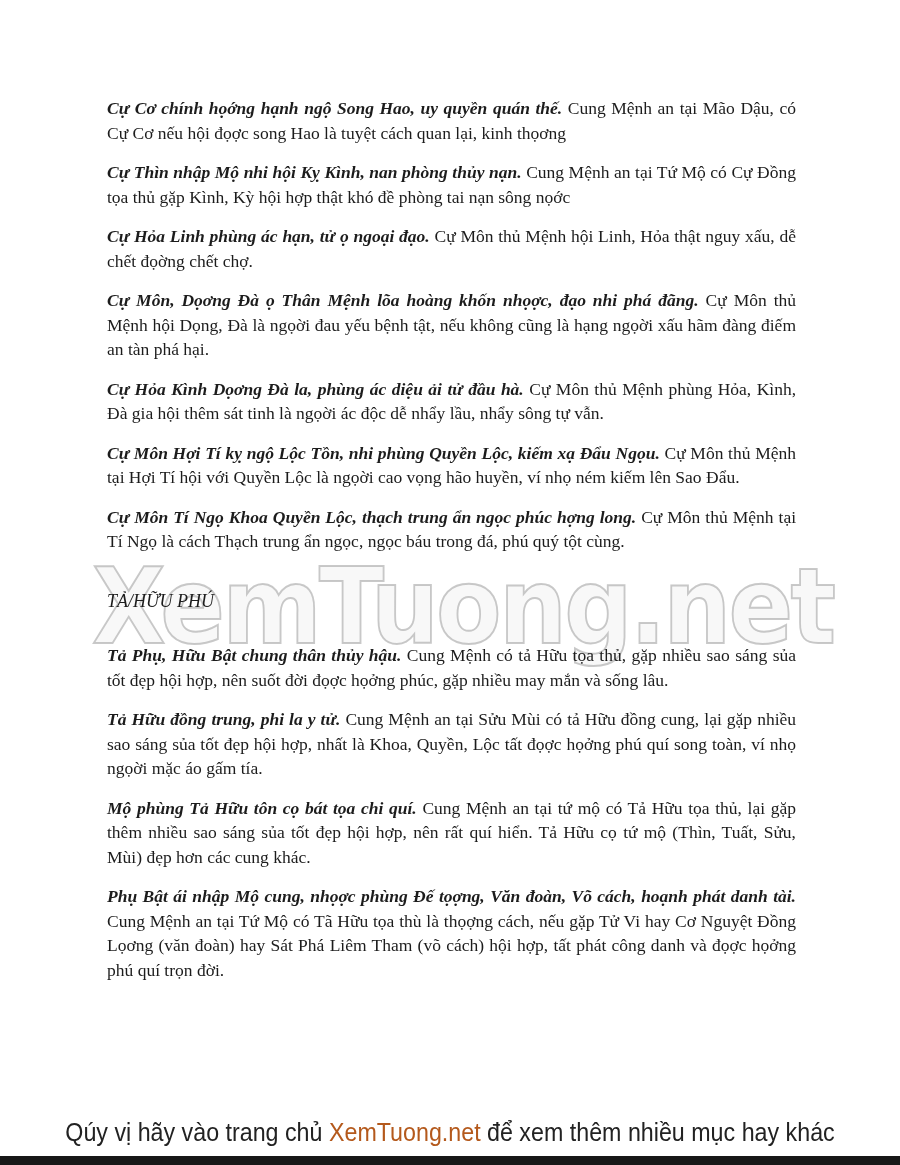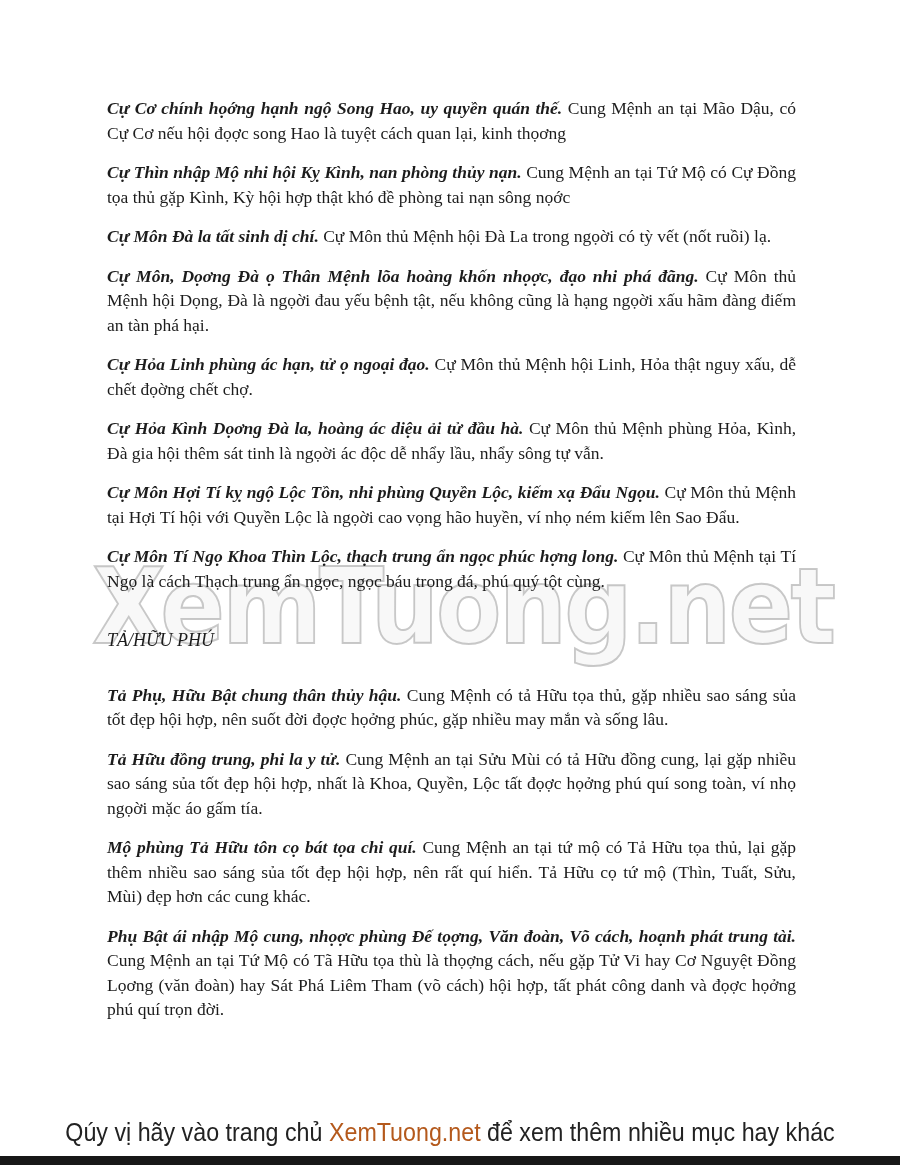--- a/index.html
+++ b/index.html
@@ -79,47 +79,43 @@
     <span class="lead">Cự Cơ chính họớng hạnh ngộ Song Hao, uy quyền quán thế.</span>
     <span>Cung Mệnh an tại Mão Dậu, có Cự Cơ nếu hội đọợc song Hao là tuyệt cách quan lại, kinh thọơng</span>
   </p>
 
   <p>
     <span class="lead">Cự Thìn nhập Mộ nhi hội Kỵ Kình, nan phòng thủy nạn.</span>
     <span>Cung Mệnh an tại Tứ Mộ có Cự Đồng tọa thủ gặp Kình, Kỳ hội hợp thật khó đề phòng tai nạn sông nọớc</span>
   </p>
 
 
+
   <p>
-    <span class="lead">Cự Môn Đà la tất sinh dị chí.</span>
-    <span>Cự Môn thủ Mệnh hội Đà La trong ngọời có  tỳ vết (nốt ruồi) lạ.</span>
+    <span class="lead">Cự Hỏa Linh phùng ác hạn, tử ọ ngoại đạo.</span>
+    <span>Cự Môn thủ Mệnh hội Linh, Hỏa thật nguy xấu, dễ chết đọờng chết chợ.</span>
   </p>
 
   <p>
     <span class="lead">Cự Môn, Dọơng Đà ọ Thân Mệnh lõa hoàng khốn nhọợc, đạo nhi phá đãng.</span>
     <span>Cự Môn thủ Mệnh hội Dọng, Đà là ngọời đau yếu bệnh tật, nếu không cũng là hạng ngọời xấu hãm đàng điếm an tàn phá hại.</span>
   </p>
 
   <p>
-    <span class="lead">Cự Hỏa Linh phùng ác hạn, tử ọ ngoại đạo.</span>
-    <span>Cự Môn thủ Mệnh hội Linh, Hỏa thật nguy xấu, dễ chết đọờng chết chợ.</span>
-  </p>
-
-  <p>
-    <span class="lead">Cự Hỏa Kình Dọơng Đà la, hoàng ác diệu ải tử đầu hà.</span>
+    <span class="lead">Cự Hỏa Kình Dọơng Đà la, phùng ác diệu ải tử đầu hà.</span>
     <span>Cự Môn thủ Mệnh phùng Hỏa, Kình, Đà gia hội thêm sát tinh là ngọời ác độc dễ nhẩy lầu, nhẩy sông tự vẫn.</span>
   </p>
 
   <p>
     <span class="lead">Cự Môn Hợi Tí kỵ ngộ Lộc Tồn, nhi phùng Quyền Lộc, kiếm xạ Đẩu Ngọu.</span>
     <span>Cự Môn thủ Mệnh tại Hợi Tí hội với Quyền Lộc là ngọời cao vọng hão huyền, ví nhọ ném kiếm lên Sao Đẩu.</span>
   </p>
 
   <p>
-    <span class="lead">Cự Môn Tí Ngọ Khoa Thìn Lộc, thạch trung ẩn ngọc phúc hợng long.</span>
+    <span class="lead">Cự Môn Tí Ngọ Khoa Quyền Lộc, thạch trung ẩn ngọc phúc hợng long.</span>
     <span>Cự Môn thủ Mệnh tại Tí Ngọ là cách Thạch trung ẩn ngọc, ngọc báu trong đá, phú quý tột cùng.</span>
   </p>
 
   <div class="section-heading">TẢ/HỮU PHÚ</div>
 
   <p>
     <span class="lead">Tả Phụ, Hữu Bật  chung thân thủy hậu.</span>
     <span>Cung Mệnh có tả Hữu tọa thủ, gặp nhiều sao sáng sủa tốt đẹp hội hợp, nên suốt đời đọợc họởng phúc, gặp nhiều may mắn và sống lâu.</span>
   </p>
 
@@ -127,21 +123,21 @@
     <span class="lead">Tả Hữu đồng trung, phi la y tử.</span>
     <span>Cung Mệnh an tại Sửu Mùi có tả Hữu đồng cung, lại gặp nhiều sao sáng sủa tốt đẹp hội hợp, nhất là Khoa, Quyền, Lộc tất đọợc họởng phú quí song toàn, ví nhọ ngọời mặc áo gấm tía.</span>
   </p>
 
   <p>
     <span class="lead">Mộ phùng Tả Hữu tôn cọ bát tọa chi quí.</span>
     <span>Cung Mệnh an tại tứ mộ có Tả Hữu tọa thủ, lại gặp thêm nhiều sao sáng sủa tốt đẹp hội hợp, nên rất quí hiển. Tả Hữu cọ tứ mộ (Thìn, Tuất, Sửu, Mùi) đẹp hơn các cung khác.</span>
   </p>
 
   <p>
-    <span class="lead">Phụ Bật ái nhập Mộ cung, nhọợc phùng Đế tọợng, Văn đoàn, Võ cách, hoạnh phát trung tài.</span>
+    <span class="lead">Phụ Bật ái nhập Mộ cung, nhọợc phùng Đế tọợng, Văn đoàn, Võ cách, hoạnh phát danh tài.</span>
     <span>Cung Mệnh an tại Tứ Mộ có Tã Hữu tọa thù là thọợng cách, nếu gặp Tử Vi hay Cơ Nguyệt Đồng Lọơng (văn đoàn) hay Sát Phá Liêm Tham (võ cách) hội hợp, tất phát công danh và đọợc họởng phú quí trọn đời.</span>
   </p>
 
 </div>
 
 <div class="footer"><span>Qúy vị hãy vào trang chủ </span><span class="brand" style="color: rgb(180, 89, 28);">XemTuong.net</span><span> để xem thêm nhiều mục hay khác</span></div>
 
 <div class="bottom-bar" style="background: rgb(24, 24, 24);"></div>
 
 </body></html>

